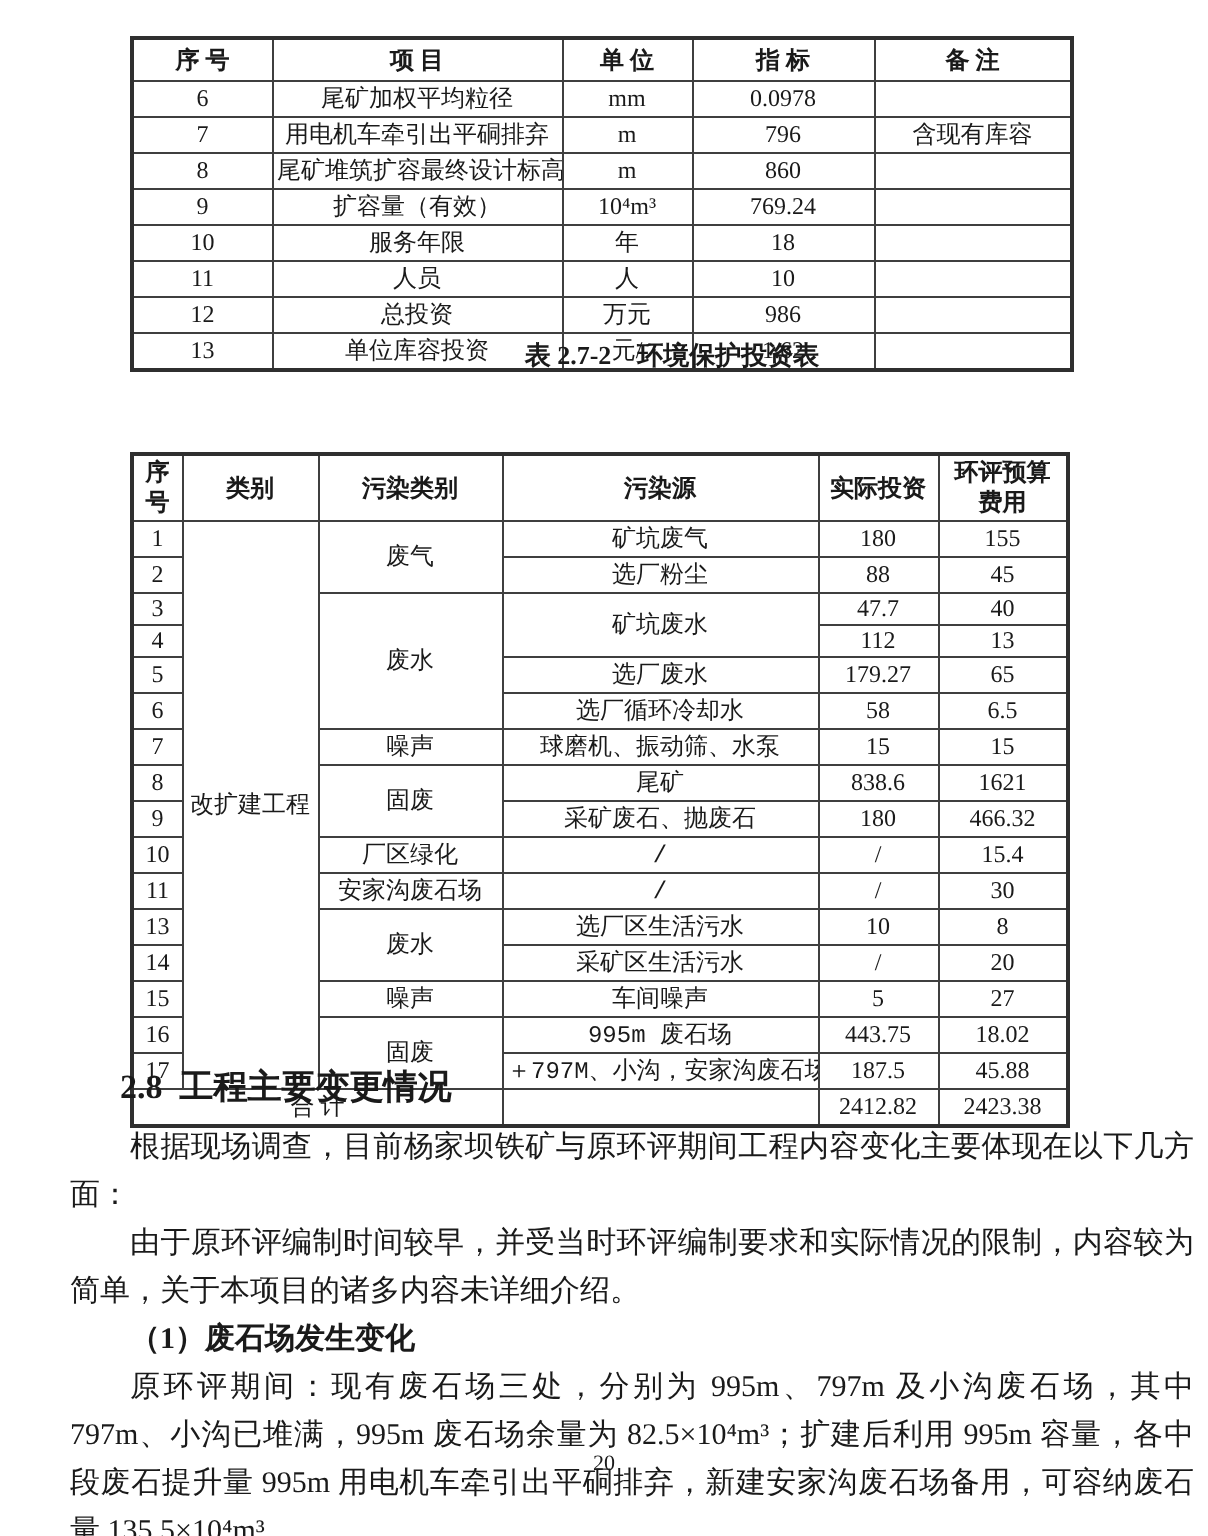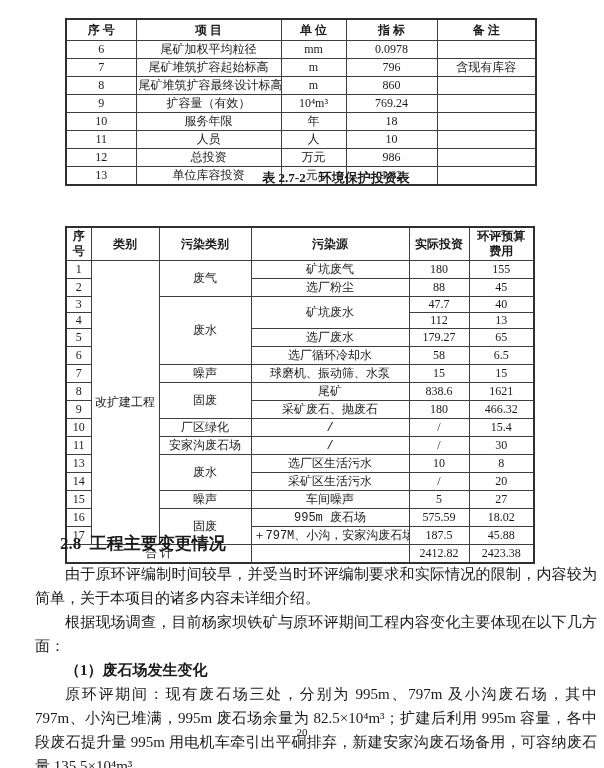--- a/index.html
+++ b/index.html
@@ -76,21 +76,21 @@
     </tr>
     <tr>
       <td>6</td>
       <td>尾矿加权平均粒径</td>
       <td>mm</td>
       <td>0.0978</td>
       <td></td>
     </tr>
     <tr>
       <td>7</td>
-      <td>尾矿堆筑扩容起始标高</td>
+      <td>用电机车牵引出平硐排弃</td>
       <td>m</td>
       <td>796</td>
       <td>含现有库容</td>
     </tr>
     <tr>
       <td>8</td>
       <td>尾矿堆筑扩容最终设计标高</td>
       <td>m</td>
       <td>860</td>
       <td></td>
@@ -242,21 +242,21 @@
       <td>15</td>
       <td>噪声</td>
       <td class="src-cell">车间噪声</td>
       <td>5</td>
       <td>27</td>
     </tr>
     <tr>
       <td>16</td>
       <td rowspan="2">固废</td>
       <td class="src-cell">995m 废石场</td>
-      <td>575.59</td>
+      <td>443.75</td>
       <td>18.02</td>
     </tr>
     <tr>
       <td>17</td>
       <td class="src-cell">＋797M、小沟，安家沟废石场</td>
       <td>187.5</td>
       <td>45.88</td>
     </tr>
     <tr>
       <td colspan="3">合 计</td>
@@ -265,21 +265,21 @@
       <td>2423.38</td>
     </tr>
   </tbody>
     </table>
 
   <div class="text-block">
     <div class="sec-heading">
       <span>2.8</span>&nbsp;
       <span>工程主要变更情况</span>
     </div>
+    <p>根据现场调查，目前杨家坝铁矿与原环评期间工程内容变化主要体现在以下几方面：</p>
     <p>由于原环评编制时间较早，并受当时环评编制要求和实际情况的限制，内容较为简单，关于本项目的诸多内容未详细介绍。</p>
-    <p>根据现场调查，目前杨家坝铁矿与原环评期间工程内容变化主要体现在以下几方面：</p>
     <p class="subhead">（1）废石场发生变化</p>
     <p>原环评期间：现有废石场三处，分别为 995m、797m 及小沟废石场，其中 797m、小沟已堆满，995m 废石场余量为 82.5×10⁴m³；扩建后利用 995m 容量，各中段废石提升量 995m 用电机车牵引出平硐排弃，新建安家沟废石场备用，可容纳废石量 135.5×10⁴m³。</p>
   </div>
 
   <div class="page-number">20</div>
 
 </div>
 
 </body></html>

